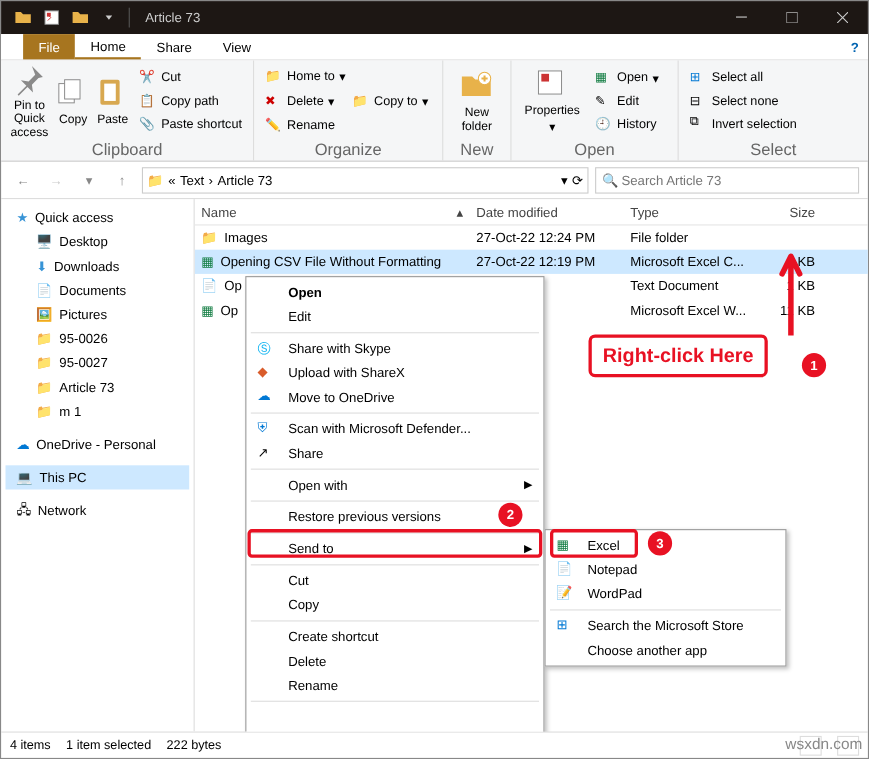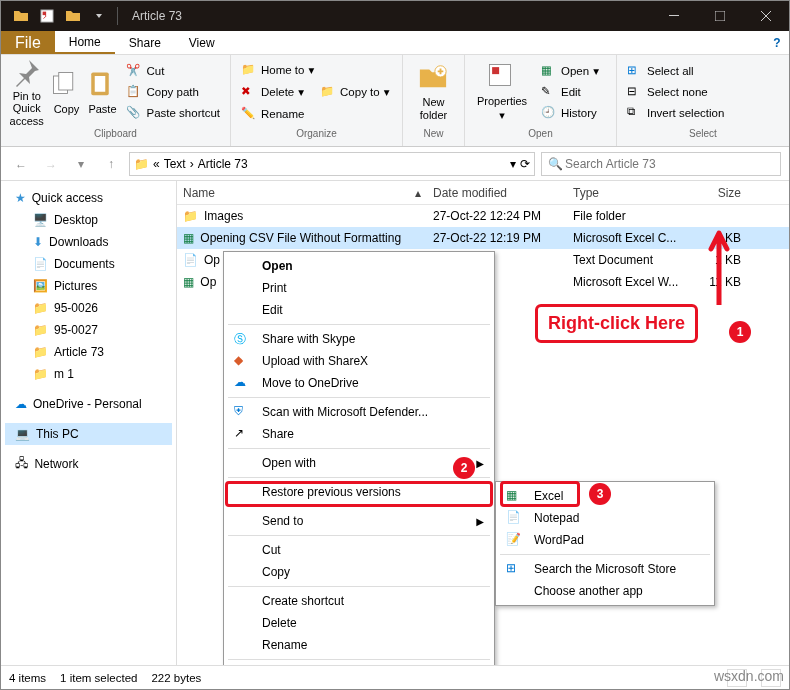--- a/index.html
+++ b/index.html
@@ -5,28 +5,28 @@
   * { box-sizing: border-box; }
   body { margin: 0; font-family: "Segoe UI", sans-serif; font-size: 12px; background: #f0f0f0; width: 790px; height: 690px; overflow: hidden; position: relative; }
   .window { width: 790px; height: 690px; background: #fff; display: flex; flex-direction: column; border: 1px solid #888; }
   .titlebar { height: 30px; background: #1d1714; display: flex; align-items: center; color: #ddd; }
   .qat { display: flex; gap: 2px; padding-left: 8px; align-items: center; }
   .qat .ic { width: 24px; height: 22px; display: flex; align-items: center; justify-content: center; }
   .title { flex: 1; padding-left: 10px; color: #ccc; font-size: 12px; }
   .wctl { display: flex; }
   .wbtn { width: 46px; height: 30px; display: flex; align-items: center; justify-content: center; color: #ccc; }
   .filetab-row { height: 24px; background: #fff; display: flex; align-items: stretch; border-bottom: 1px solid #ddd; }
-  .filetab { background: #a7751f; color: #fff; padding: 4px 14px; font-size: 16px; display:flex; align-items:center;}
+  .filetab { background: #a7751f; color: #fff; padding: 4px 14px; font-size: 12px; display:flex; align-items:center;margin-left:20px;}
   .tab { padding: 4px 14px; font-size: 12px; display:flex; align-items:center;}
   .tab.active { border-bottom: 2px solid #a7751f; }
   .helpbtn { margin-left: auto; width: 24px; display:flex; align-items:center; justify-content:center; color:#0063b1; font-weight:bold; }
   .ribbon { height: 92px; background: #f5f6f7; border-bottom: 1px solid #ccc; display: flex; }
   .group { border-right: 1px solid #ddd; display: flex; flex-direction: column; }
   .group-body { flex:1; display:flex; align-items:center; padding: 2px 6px; gap: 4px; }
-  .group-label { height: 18px; text-align: center; font-size: 10px; color: #666; }
+  .group-label { height: 18px; text-align: center; font-size: 15px; color: #666; }
   .bigbtn { display:flex; flex-direction:column; align-items:center; justify-content:center; width: 56px; height: 66px; font-size: 11px; gap:2px;}
   .bigbtn .ic { width: 32px; height: 32px; }
   .stack { display:flex; flex-direction:column; gap:1px; }
   .smbtn { display:flex; align-items:center; gap:4px; height:20px; font-size: 11.5px; padding: 0 4px; white-space:nowrap;}
   .smbtn .ic { width:16px; height:16px; }
   .addr-row { height: 34px; display:flex; align-items:center; gap: 6px; padding: 4px 8px; border-bottom: 1px solid #ddd; }
   .navbtn { width:24px;height:24px; display:flex;align-items:center;justify-content:center;color:#888;}
   .breadcrumb { flex: 1; height: 24px; border: 1px solid #ccc; display:flex; align-items:center; padding: 0 4px; gap:4px;}
   .search { width: 240px; height: 24px; border:1px solid #ccc; display:flex; align-items:center; padding: 0 6px; color:#888;}
   .search input { border:0; outline:0; flex:1; font-size:12px; color:#555;}
@@ -366,23 +366,20 @@
         <div class="c-date">12:23 PM</div>
           <div class="c-type">Microsoft Excel W...</div>
           <div class="c-size">11 KB</div>
       </div>
 
       <div class="ctx" style="left:46px; top:70px; width:272px">
         <div class="ctx-item bold">
             <span>Open</span>
           </div>
         <div class="ctx-item">
-            <span>Print</span>
-          </div>
-        <div class="ctx-item">
             <span>Edit</span>
           </div>
         <div class="ctx-sep"></div>
         <div class="ctx-item">
             <span class="ic" style="color:#00aff0">Ⓢ</span>
             <span>Share with Skype</span>
           </div>
         <div class="ctx-item">
             <span class="ic" style="color:#d95c2b">◆</span>
             <span>Upload with ShareX</span>

